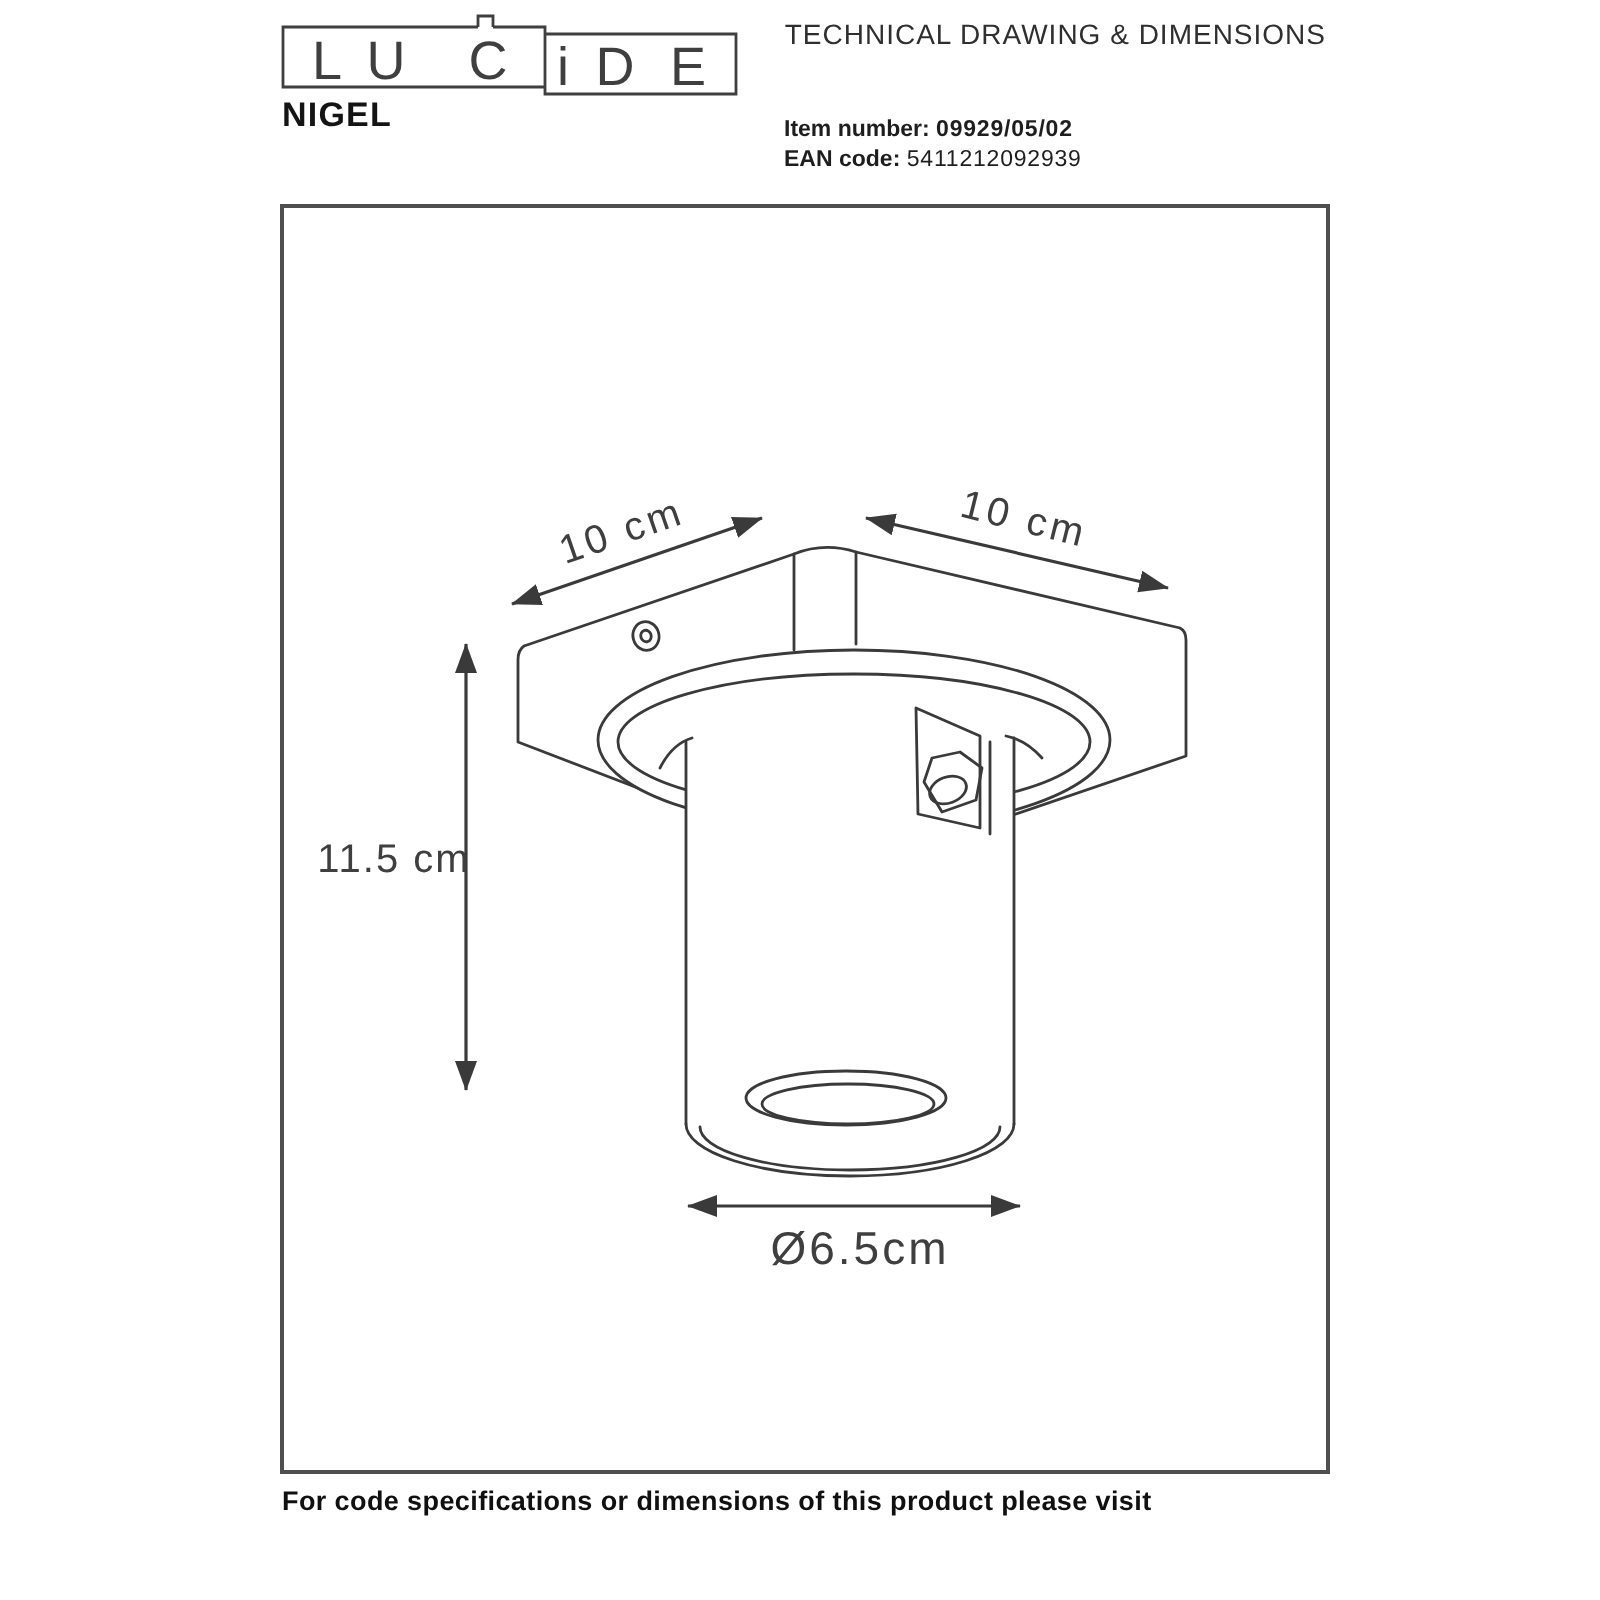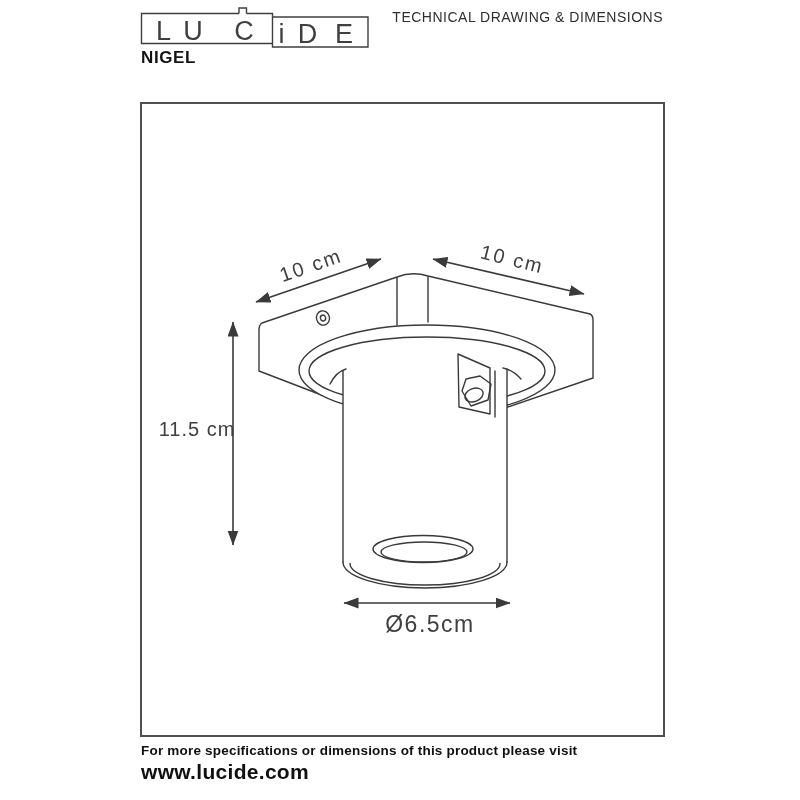--- a/index.html
+++ b/index.html
@@ -92,19 +92,28 @@
       <text class="dimlabel" x="512" y="266" transform="rotate(14 512 260)">10 cm</text>
       <text class="dimlabel" x="197" y="436" style="letter-spacing:1px">11.5 cm</text>
       <text class="dimlabel" x="430" y="632" font-size="23" style="letter-spacing:1.5px">Ø6.5cm</text>
     </g>
   </svg>
 
   <div class="abs header-title">TECHNICAL DRAWING &amp; DIMENSIONS</div>
 
   <div class="abs product-name">NIGEL</div>
 
+  <div class="abs meta">
+    <div>
+      <span class="lbl">Item number:</span>
+      <span class="val strong">09929/05/02</span>
+    </div>
+    <div>
+      <span class="lbl">EAN code:</span>
+      <span class="val">5411212092939</span>
+    </div>
+  </div>
 
   <div class="abs footer">
-    <div class="footer-line1">For more specifications or dimensions of this product please visit</div>
-    <div class="footer-line2">www.lucide.com</div>
+    <div class="footer-line1">For code specifications or dimensions of this product please visit</div>
   </div>
 
 </div>
 
 </body></html>

